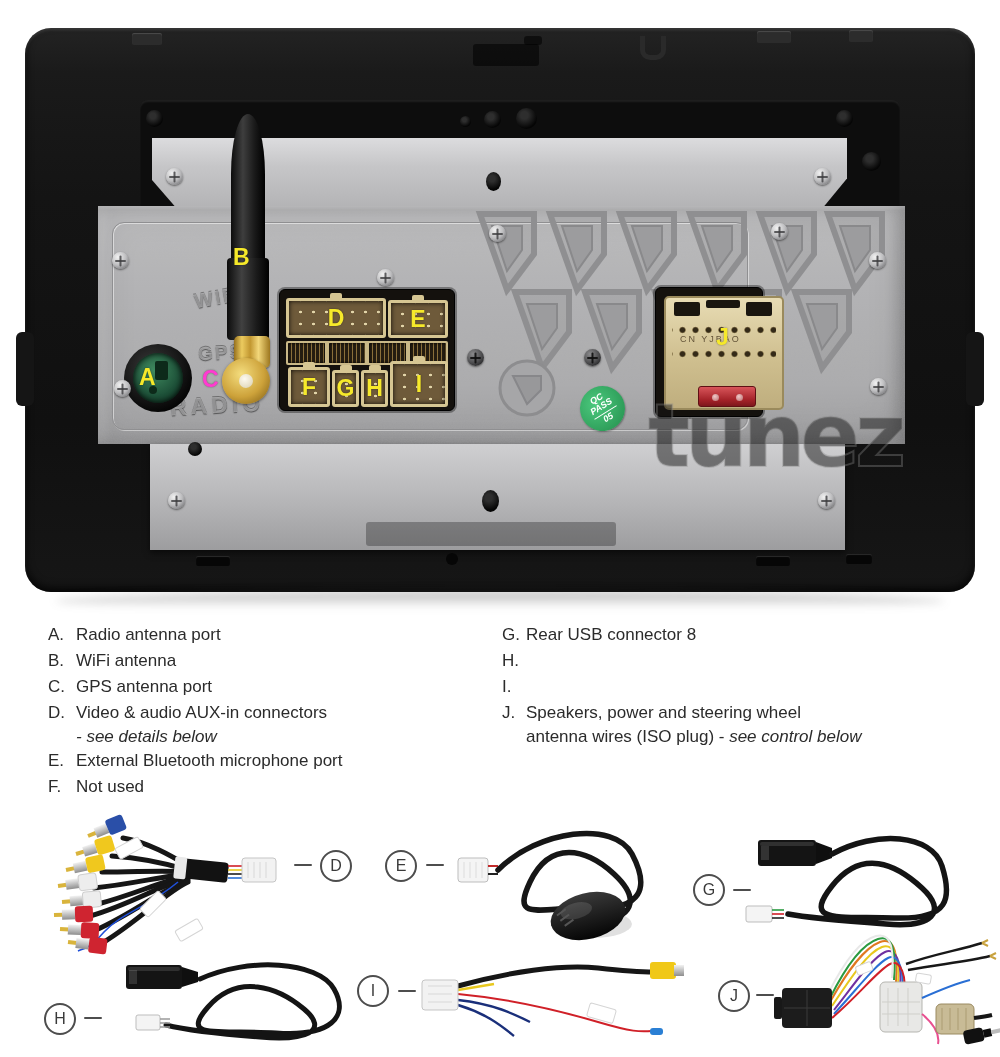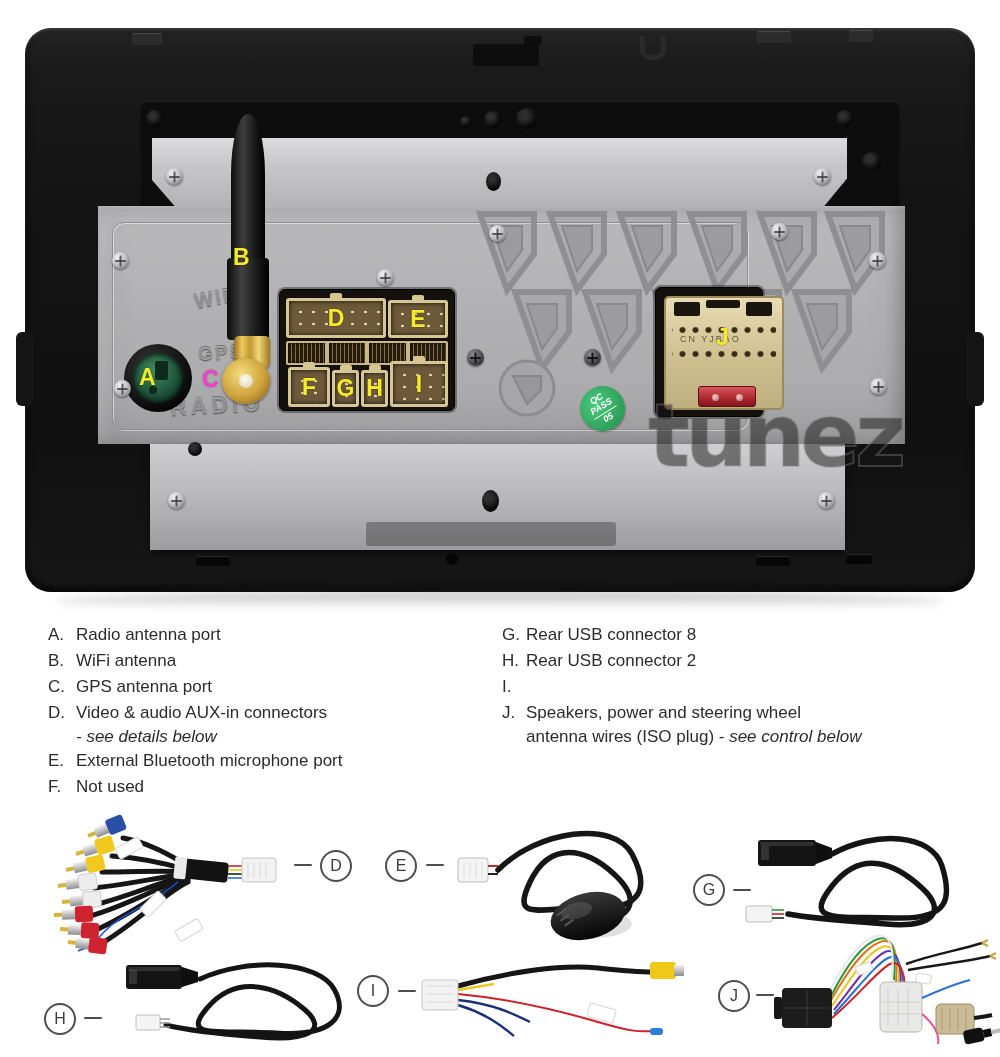--- a/index.html
+++ b/index.html
@@ -305,21 +305,20 @@
       <span class="ltx">Not used</span>
     </div>
 </div>
 <div class="legend right">
   <div class="lrow">
       <span class="llt">G.</span>
       <span class="ltx">Rear USB connector 8</span>
     </div>
   <div class="lrow">
       <span class="llt">H.</span>
-      <span class="ltx">Rear USB connector 2</span>
     </div>
   <div class="lrow">
       <span class="llt">I.</span>
     </div>
   <div class="lrow">
       <span class="llt">J.</span>
       <span class="ltx">Speakers, power and steering wheel</span>
     </div>
   <div class="lrow tight">
       <span class="llt"></span>

